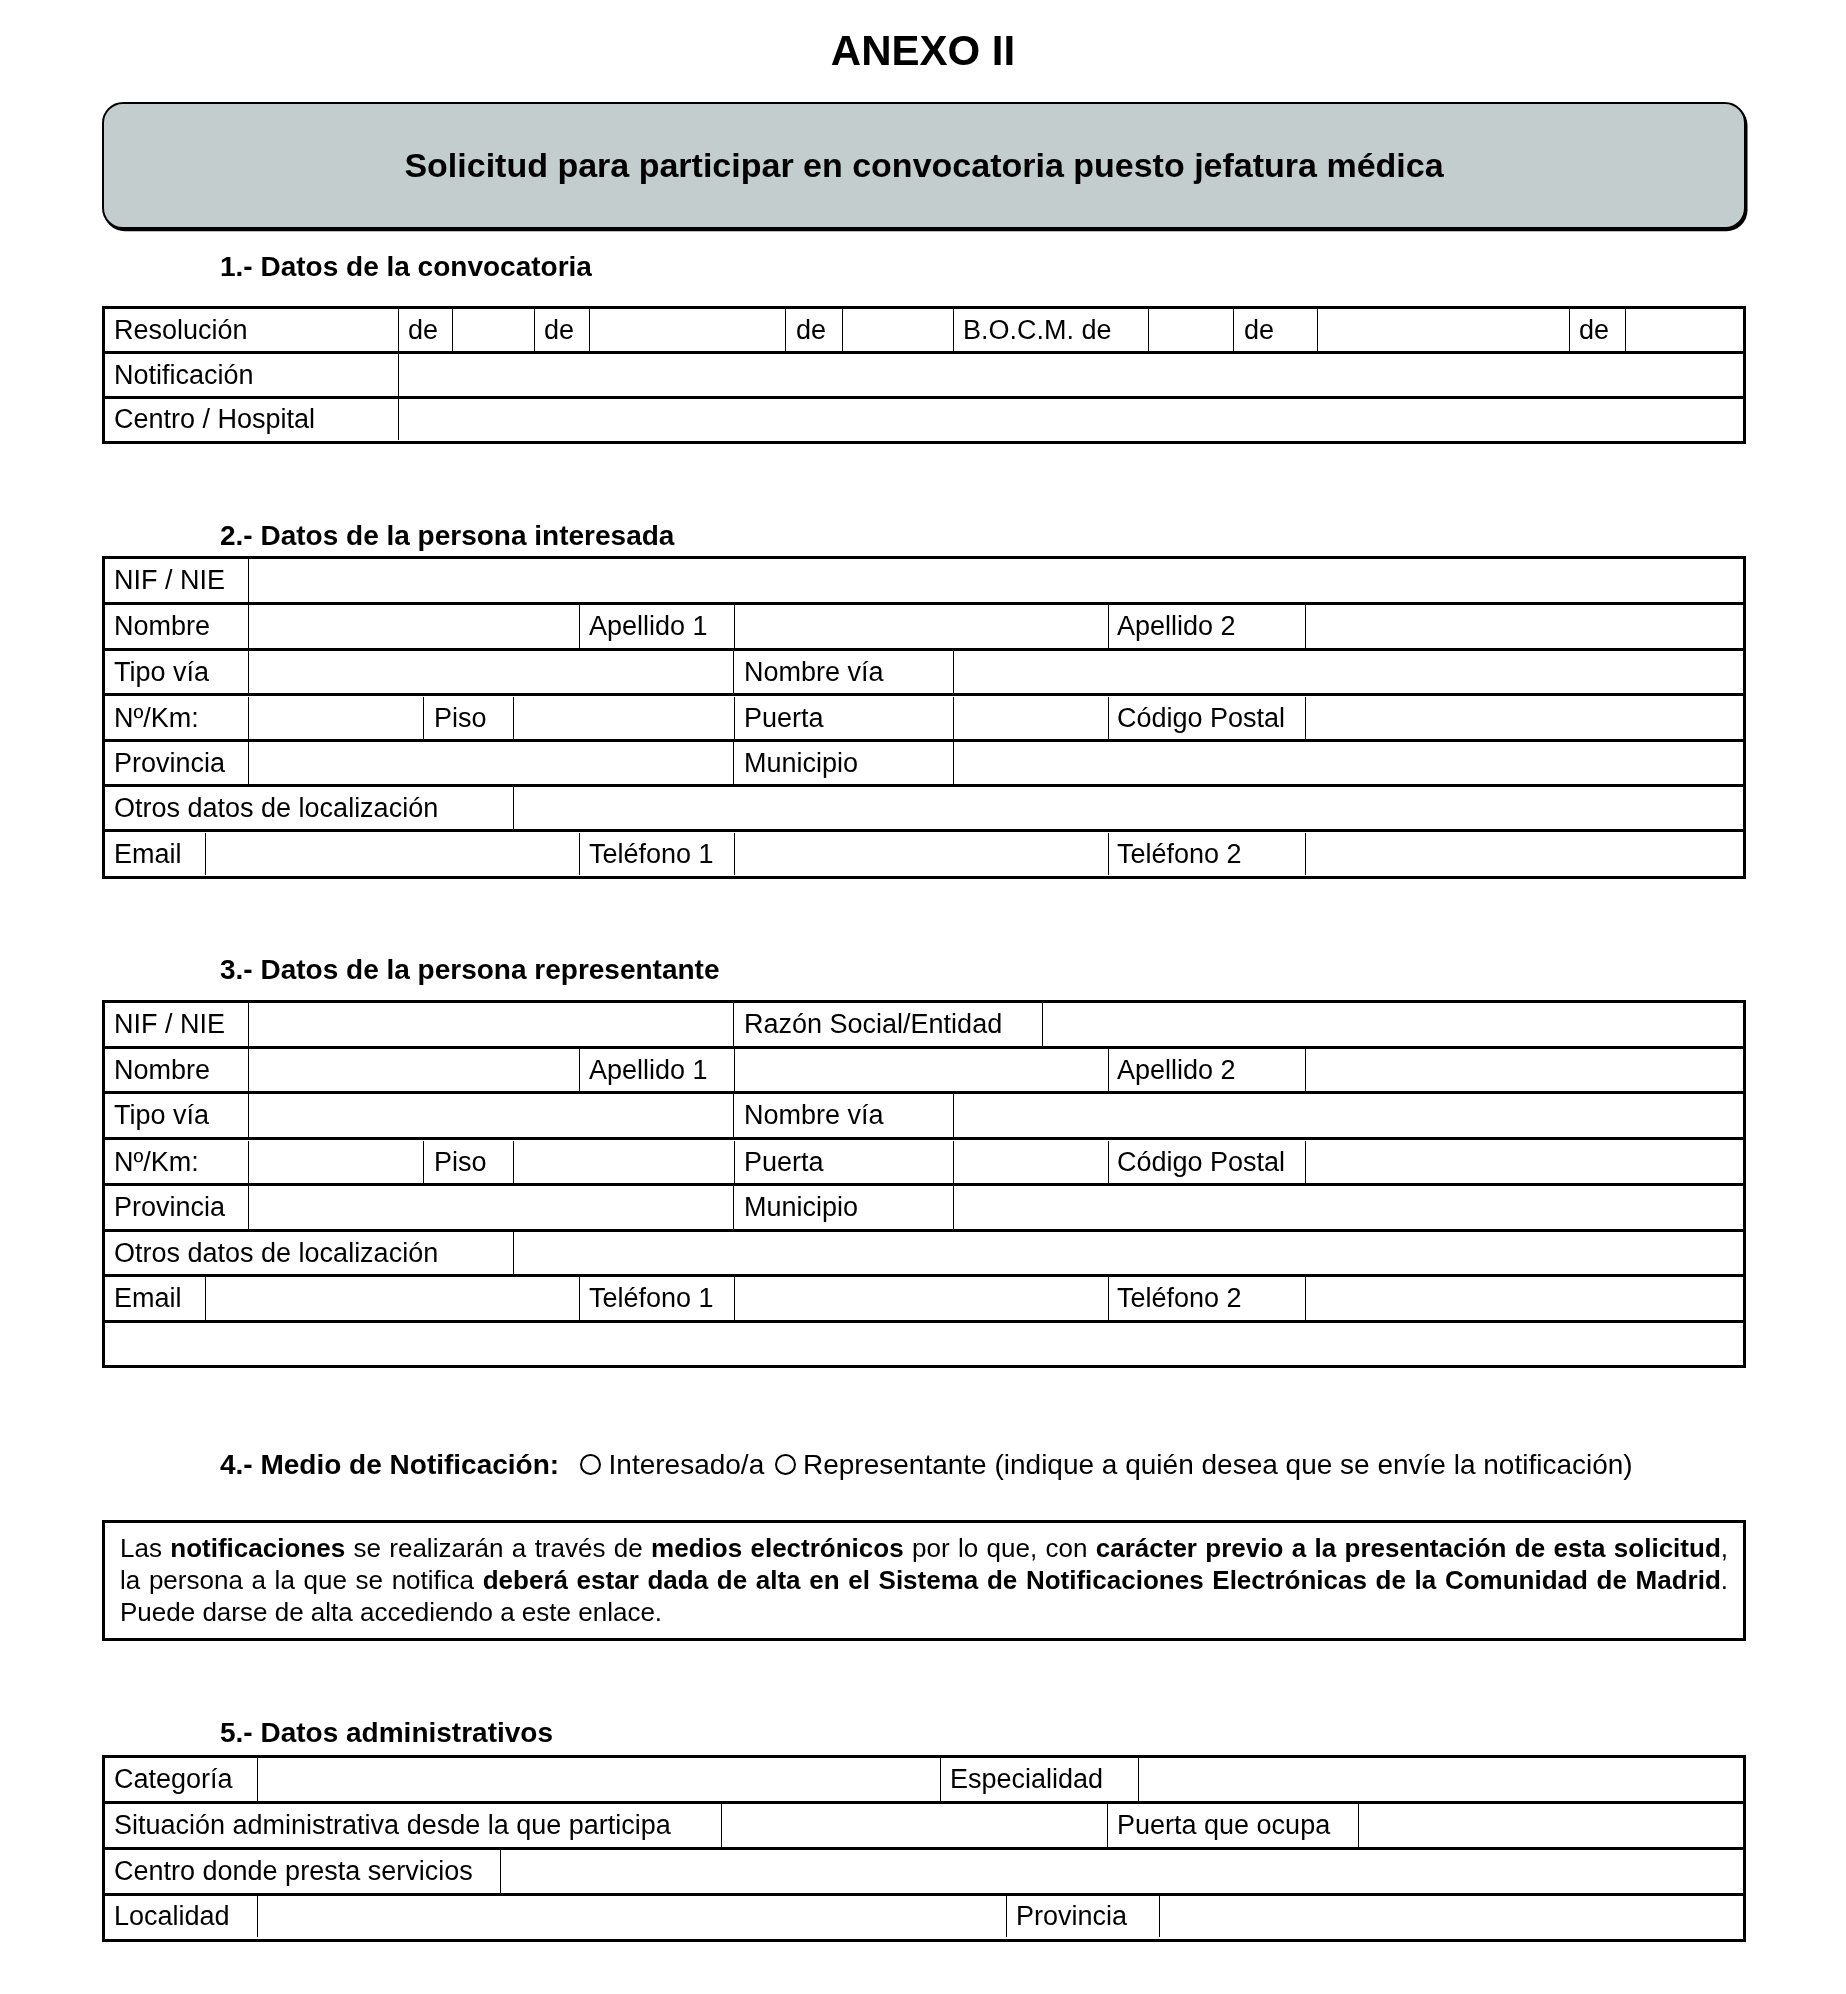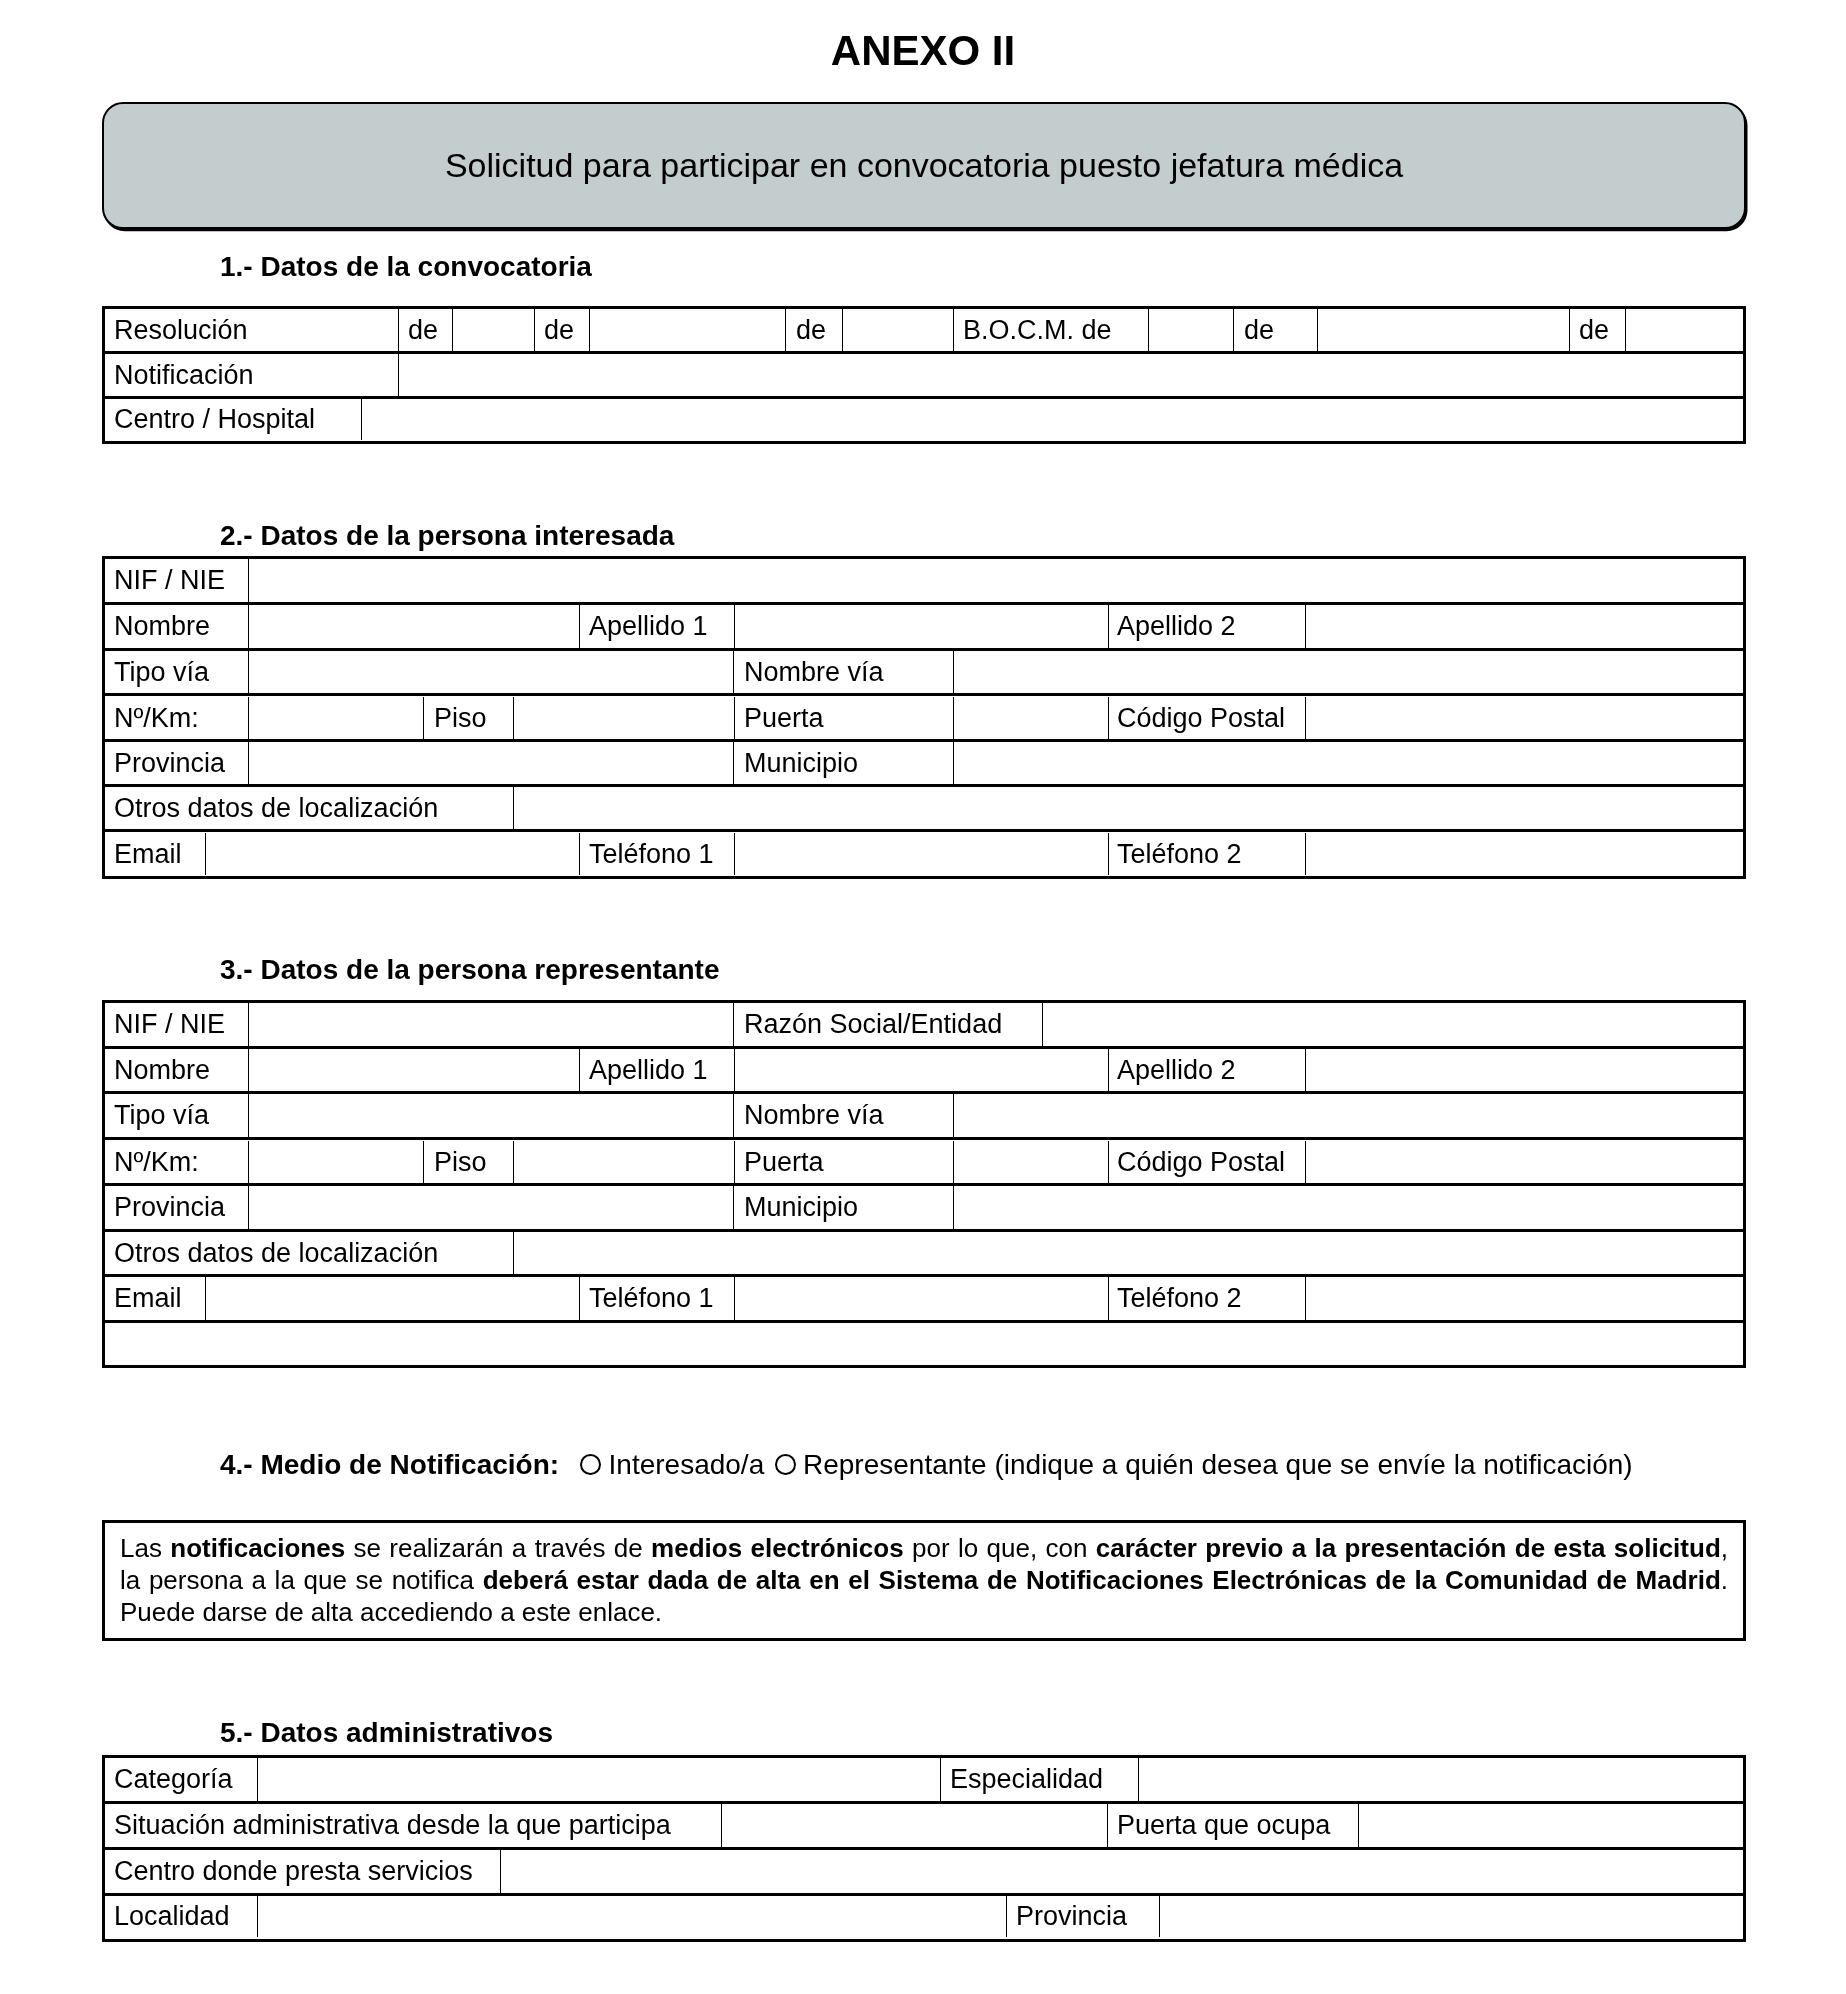--- a/index.html
+++ b/index.html
@@ -1,19 +1,19 @@
 <!DOCTYPE html>
 <html style="font-size:12px"><head>
 <meta charset="utf-8">
 <style>
   html,body{margin:0;padding:0;background:#fff;}
   body{width:1846px;height:1995px;position:relative;overflow:hidden;font-family:"Liberation Sans",sans-serif;color:#000;}
   .abs{position:absolute;}
   .anexo{left:0;width:1846px;top:27px;text-align:center;font-weight:bold;font-size:42px;}
-  .titlebox{left:102px;top:102px;width:1640px;height:123px;background:#c3cdcd;border:2.2px solid #000;border-radius:21px;box-shadow:1.5px 2.2px 0 #000;display:flex;align-items:center;justify-content:center;font-weight:normal;font-size:34px;}
+  .titlebox{left:102px;top:102px;width:1640px;height:123px;background:#c3cdcd;border:2.2px solid #000;border-radius:21px;box-shadow:1.5px 2.2px 0 #000;display:flex;align-items:center;justify-content:center;font-weight:bold;font-size:34px;}
   .sec-h{font-weight:bold;font-size:28px;left:220px;}
   .tbl{border:3.7px solid #000;box-sizing:border-box;}
   .row{position:absolute;left:0;right:0;box-sizing:border-box;border-bottom:3px solid #000;}
   .row.last{border-bottom:none;}
   .cell{position:absolute;top:0;bottom:0;box-sizing:border-box;border-right:1.5px solid #000;font-size:27px;display:flex;align-items:center;padding-left:9px;white-space:nowrap;}
   .cell.end{border-right:none;}
   .notif-h{left:220px;width:1457px;font-size:28px;line-height:37px;}
   .notif-h b{font-weight:bold;}
   .radio{display:inline-block;width:21px;height:21px;border:2.2px solid #000;border-radius:50%;vertical-align:middle;margin:0 7.4px 4.5px 21px;box-sizing:border-box;}
   .notif-box{left:102px;top:1520px;width:1644px;height:121px;border:3.7px solid #000;box-sizing:border-box;padding:9px 15px 0 15px;font-size:26px;line-height:32px;text-align:justify;}
@@ -42,21 +42,21 @@
     <div class="cell" style="left:1130px;width:83px;">de</div>
     <div class="cell" style="left:1213px;width:252px;"></div>
     <div class="cell" style="left:1465px;width:56px;">de</div>
     <div class="cell end" style="left:1521px;right:0;"></div>
   </div>
   <div class="row" style="top:45px;height:45px;">
     <div class="cell" style="left:0;width:294px;">Notificación</div>
     <div class="cell end" style="left:294px;right:0;"></div>
   </div>
   <div class="row last" style="top:89px;height:42px;">
-    <div class="cell" style="left:0;width:257px;">Centro / Hospital</div>
+    <div class="cell" style="left:0;width:294px;">Centro / Hospital</div>
     <div class="cell end" style="left:294px;right:0;"></div>
   </div>
 </div>
 
 <div class="abs sec-h" style="top:520px;">2.- Datos de la persona interesada</div>
 <div class="abs tbl" style="left:102px;top:556px;width:1644px;height:323px;">
   <div class="row" style="top:0;height:46px;">
     <div class="cell" style="left:0;width:144px;">NIF / NIE</div>
     <div class="cell end" style="left:144px;right:0;"></div>
   </div>

